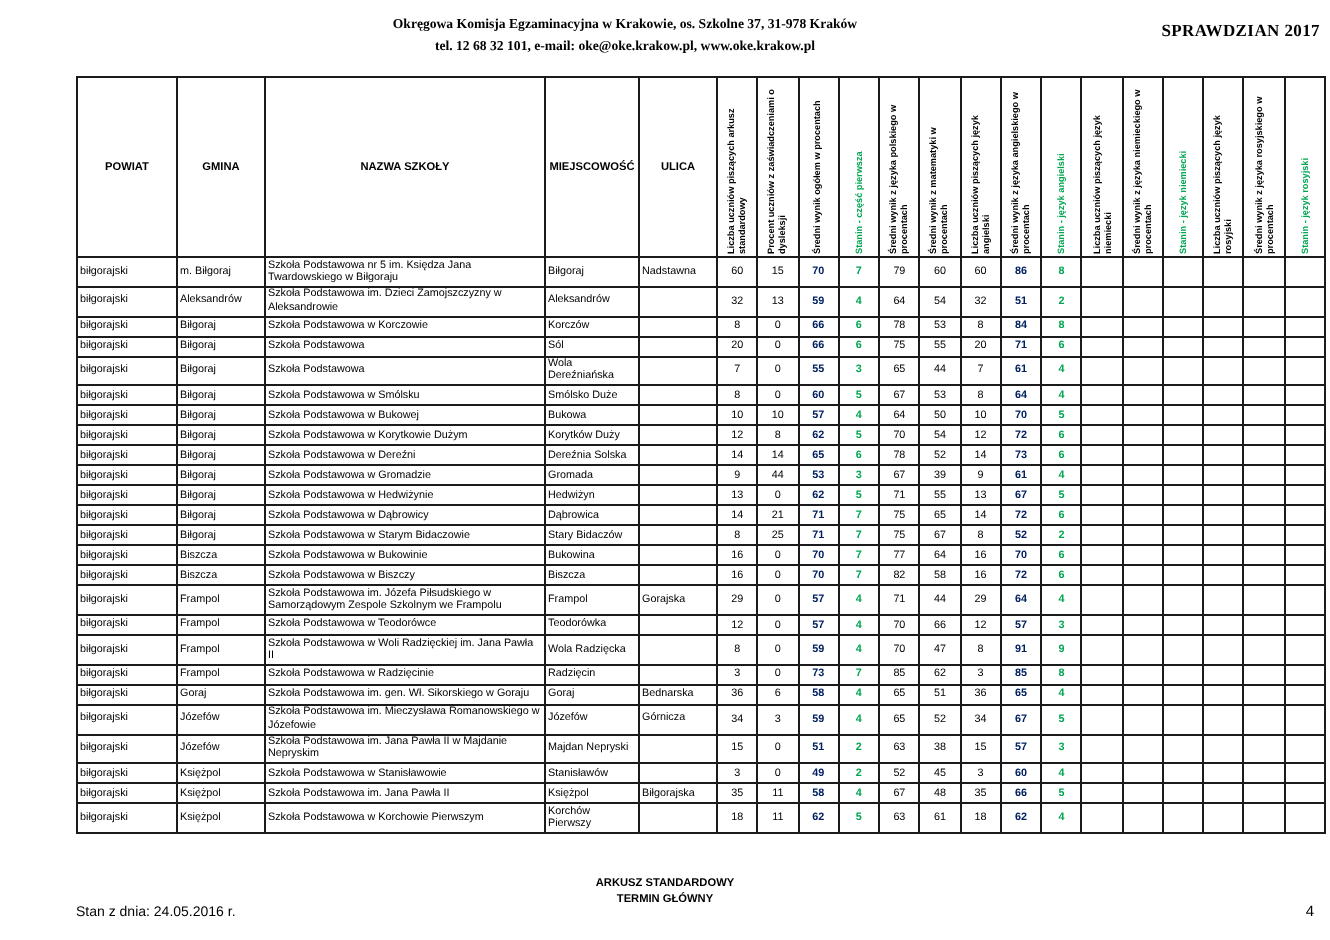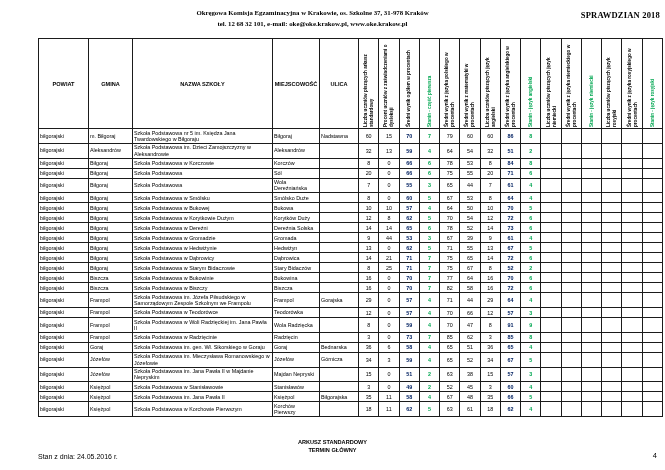--- a/index.html
+++ b/index.html
@@ -82,21 +82,21 @@
 </head>
 <body>
 
 <div class="page">
 
   <div class="doc-header">
     <div>Okręgowa Komisja Egzaminacyjna w Krakowie, os. Szkolne 37, 31-978 Kraków</div>
     <div>tel. 12 68 32 101, e-mail: oke@oke.krakow.pl, www.oke.krakow.pl</div>
   </div>
 
-  <div class="exam-title">SPRAWDZIAN 2018</div>
+  <div class="exam-title">SPRAWDZIAN 2017</div>
 
   <table>
     <colgroup id="colgroup">
         <col style="width: 50px;">
         <col style="width: 44px;">
         <col style="width: 140px;">
         <col style="width: 47px;">
         <col style="width: 39px;">
         <col style="width: 20.2667px;">
         <col style="width: 20.2667px;">

